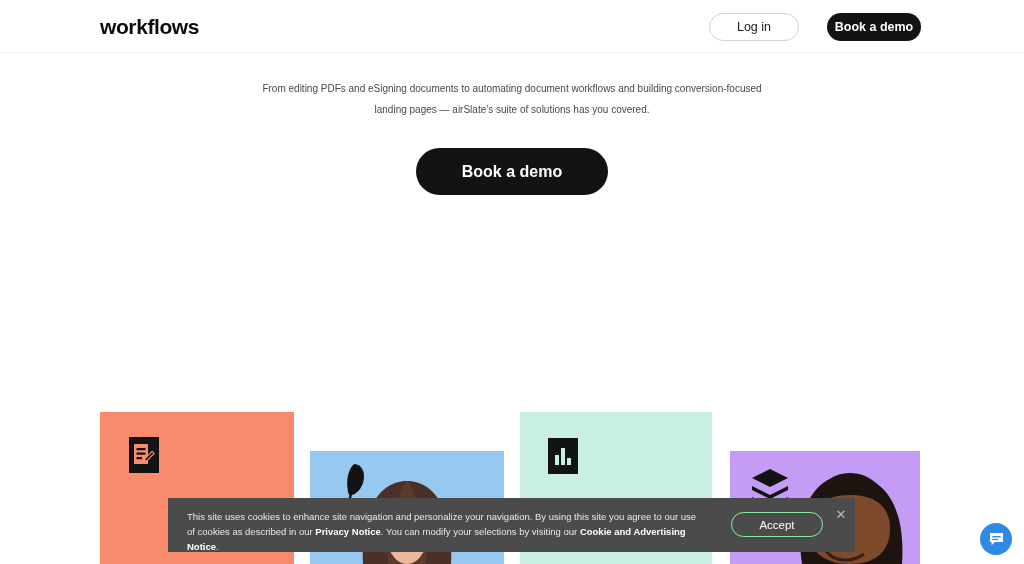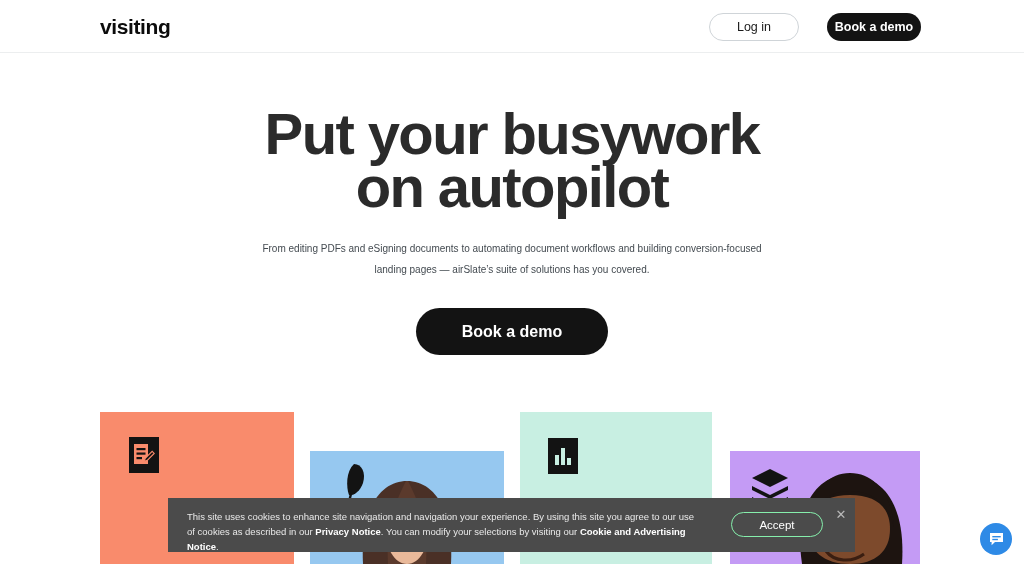--- a/index.html
+++ b/index.html
@@ -135,34 +135,30 @@
     cursor: pointer;
   }
 </style>
 </head>
 <body>
 
 <div class="page">
 
   <div class="header">
 
-    <div class="logo">visiting</div>
+    <div class="logo">workflows</div>
 
 
     <div class="header-actions">
       <button class="btn-login">Log in</button>
       <button class="btn-demo-sm">Book a demo</button>
     </div>
   </div>
 
   <div class="hero">
-    <h1 class="hero-title">
-      <span class="line">Put your busywork</span>
-      <span class="line">on autopilot</span>
-    </h1>
     <p class="hero-sub">From editing PDFs and eSigning documents to automating document workflows and building conversion-focused landing pages — airSlate’s suite of solutions has you covered.</p>
     <div class="hero-cta-wrap">
       <button class="btn-demo-lg">Book a demo</button>
     </div>
   </div>
 
   <div class="cards">
 
     <div class="card" id="card1" style="left:100px; top:412px; width:194px; height:152px;">
       <div class="card-photo" id="card1bg" style="background: rgb(249, 139, 108);"></div>
@@ -229,21 +225,21 @@
           <path d="M40 18 L58 27 L40 36 L22 27 Z" fill="#131313"></path>
           <path d="M22 35 L40 44 L58 35 L58 39 L40 48 L22 39 Z" fill="#131313"></path>
           <path d="M22 46 L40 55 L58 46 L58 50 L40 59 L22 50 Z" fill="#131313"></path>
         </g>
       </svg>
     </div>
   </div>
 
   <div class="cookie" style="background: rgb(75, 75, 75);">
     <div class="cookie-text">
-      <span>This site uses cookies to enhance site navigation and navigation your experience. By using this site you agree to our use of cookies as described in our </span><b>Privacy Notice</b><span>. You can modify your selections by visiting our </span><b>Cookie and Advertising Notice</b><span>.</span>
+      <span>This site uses cookies to enhance site navigation and personalize your navigation. By using this site you agree to our use of cookies as described in our </span><b>Privacy Notice</b><span>. You can modify your selections by visiting our </span><b>Cookie and Advertising Notice</b><span>.</span>
     </div>
     <button class="btn-accept">Accept</button>
     <div class="cookie-close">✕</div>
   </div>
 
   <div class="chat-widget" style="background: rgb(46, 138, 230);">
     <svg width="17" height="17" viewBox="0 0 17 17">
       <path d="M2 2 H15 V11 H7 L3.6 14.2 V11 H2 Z" fill="#ffffff"></path>
       <rect x="4.3" y="5" width="8.4" height="1.4" fill="#2e8ae6"></rect>
       <rect x="4.3" y="7.8" width="5.6" height="1.4" fill="#2e8ae6"></rect>

